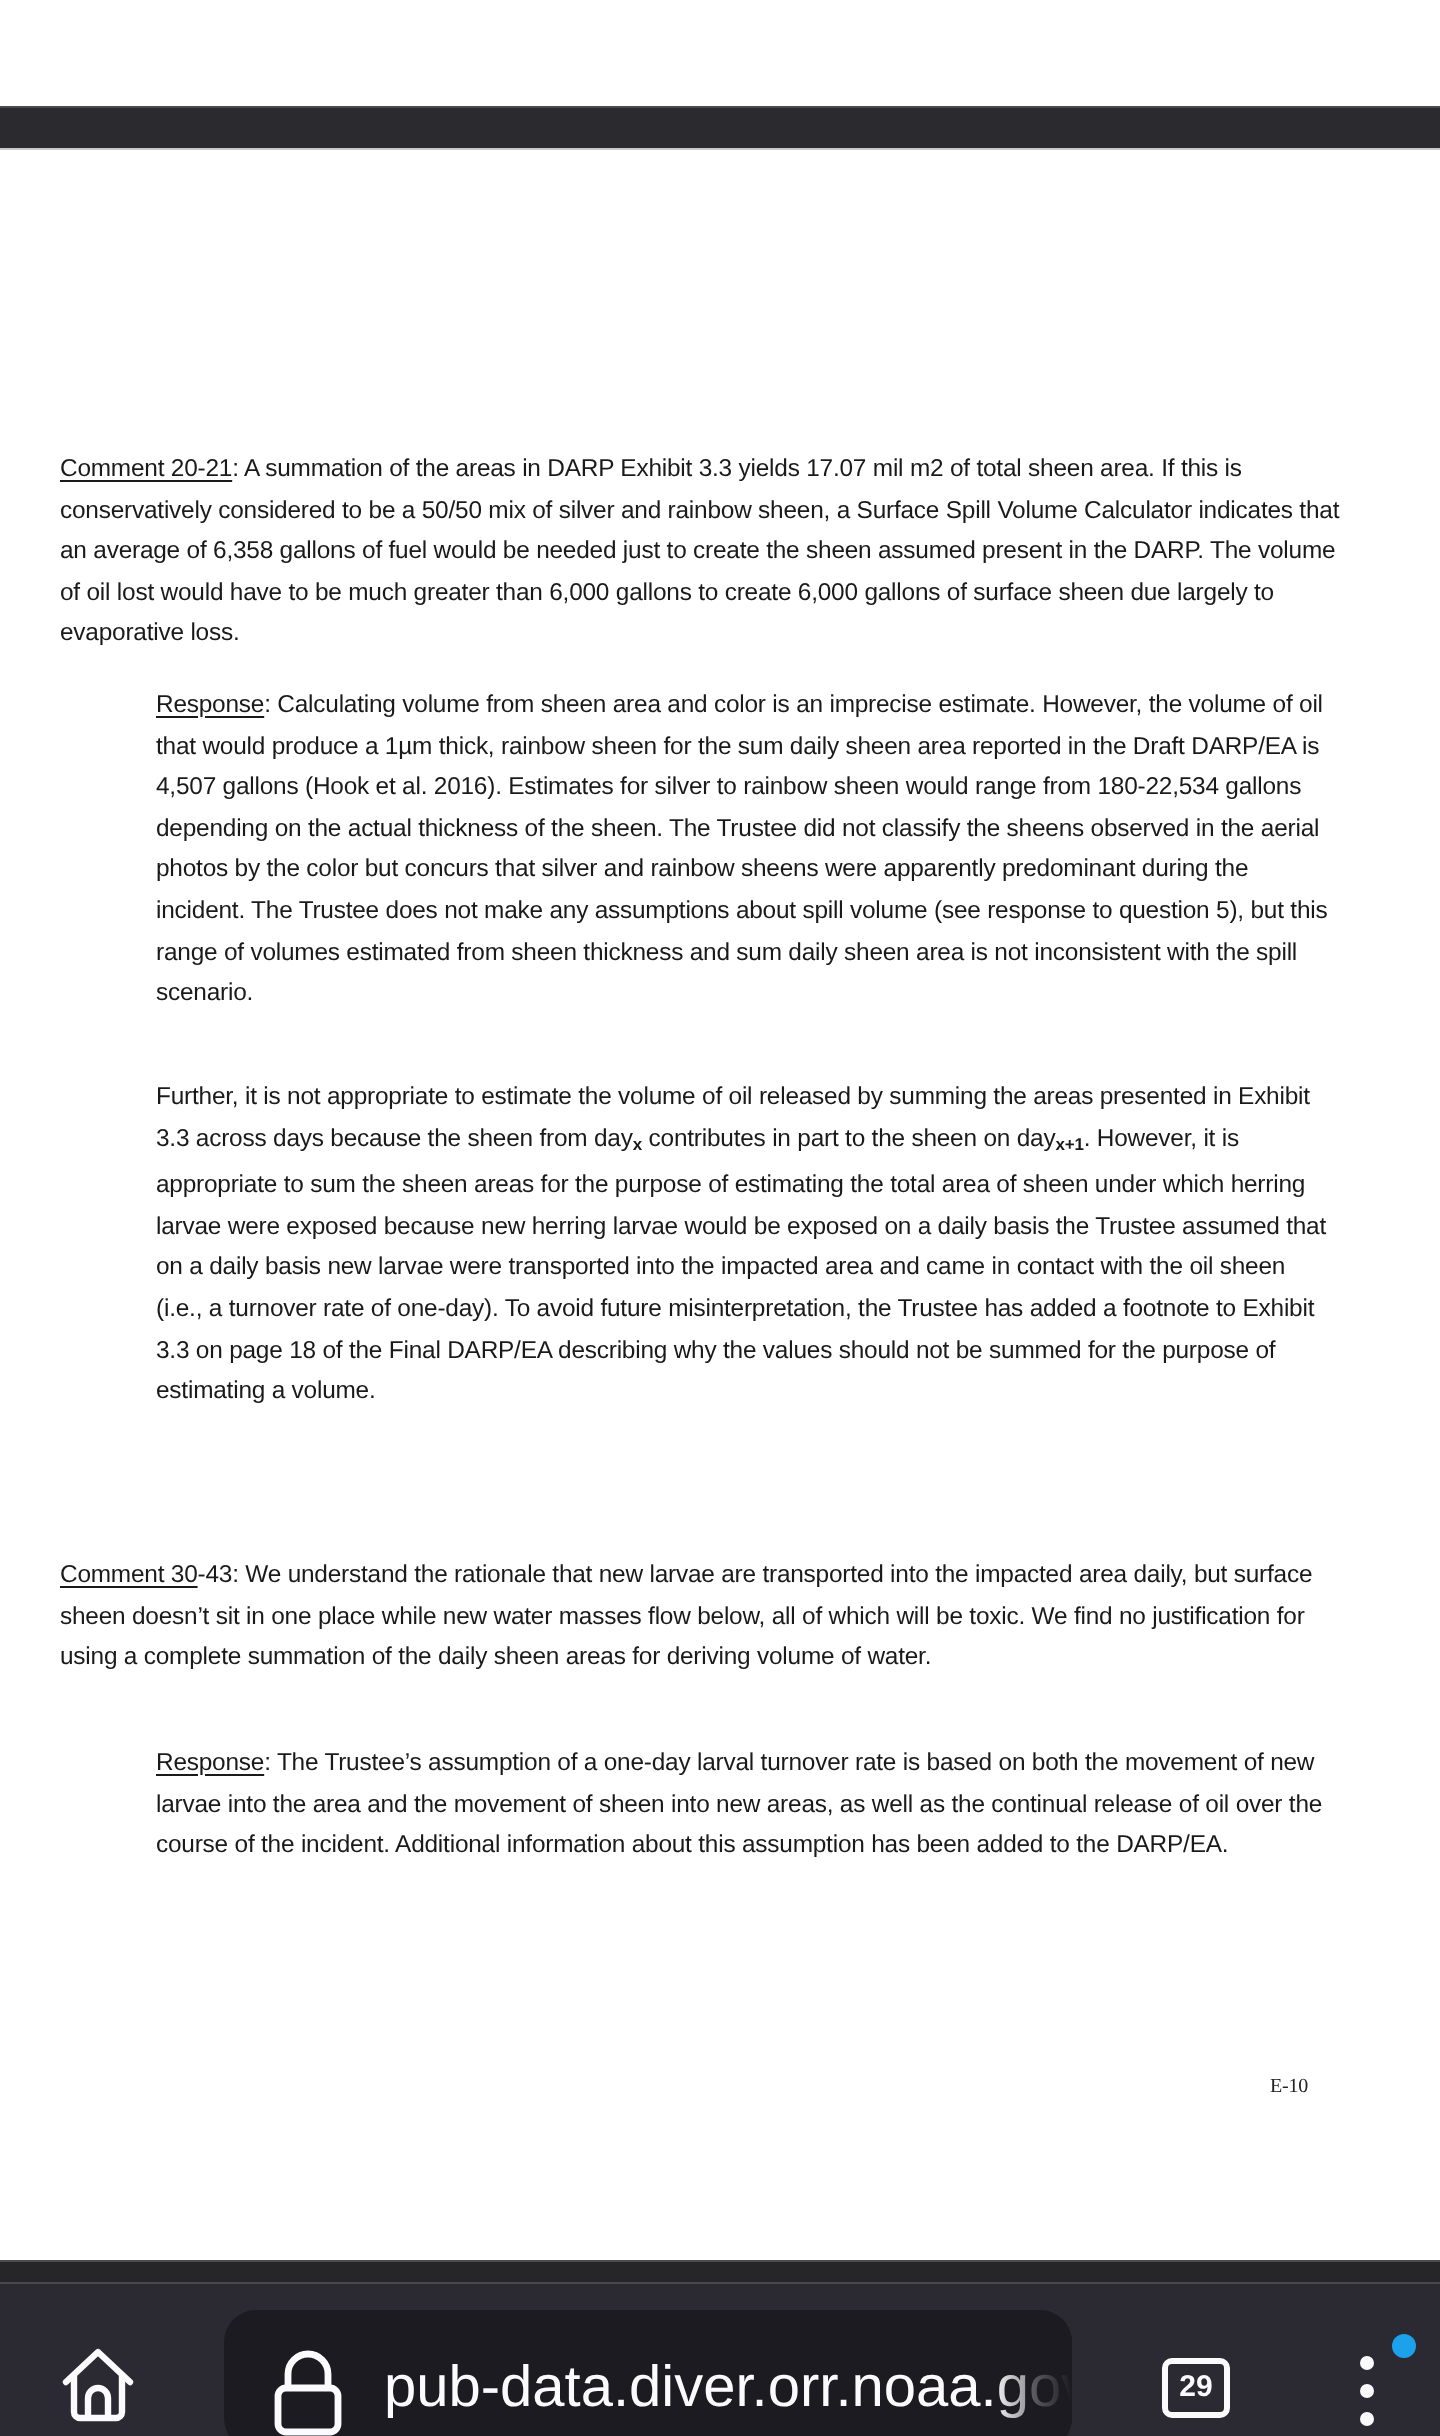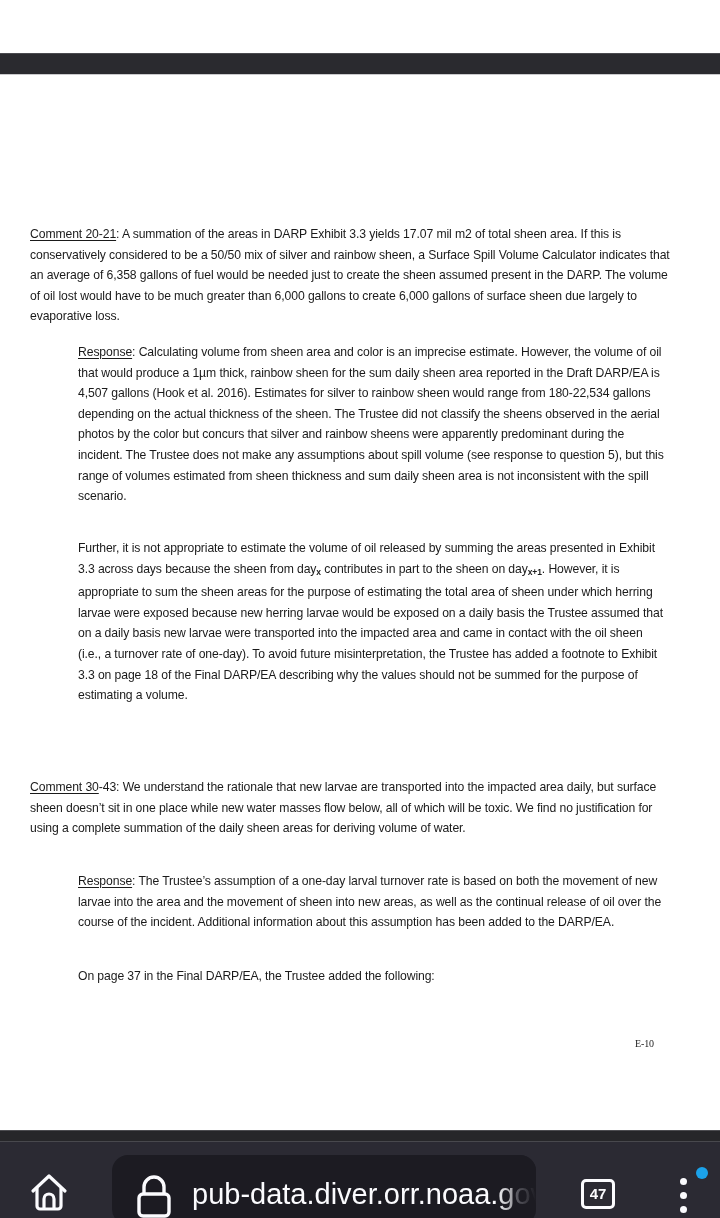--- a/index.html
+++ b/index.html
@@ -147,21 +147,20 @@
   <p class="para p-c1"><span class="u">Comment 20-21</span><span>: A summation of the areas in DARP Exhibit 3.3 yields 17.07 mil m2 of total sheen area. If this is conservatively considered to be a 50/50 mix of silver and rainbow sheen, a Surface Spill Volume Calculator indicates that an average of 6,358 gallons of fuel would be needed just to create the sheen assumed present in the DARP. The volume of oil lost would have to be much greater than 6,000 gallons to create 6,000 gallons of surface sheen due largely to evaporative loss.</span></p>
 
   <p class="para p-r1"><span class="u">Response</span><span>: Calculating volume from sheen area and color is an imprecise estimate. However, the volume of oil that would produce a 1µm thick, rainbow sheen for the sum daily sheen area reported in the Draft DARP/EA is 4,507 gallons (Hook et al. 2016). Estimates for silver to rainbow sheen would range from 180-22,534 gallons depending on the actual thickness of the sheen. The Trustee did not classify the sheens observed in the aerial photos by the color but concurs that silver and rainbow sheens were apparently predominant during the incident. The Trustee does not make any assumptions about spill volume (see response to question 5), but this range of volumes estimated from sheen thickness and sum daily sheen area is not inconsistent with the spill scenario.</span></p>
 
   <p class="para p-r1b"><span>Further, it is not appropriate to estimate the volume of oil released by summing the areas presented in Exhibit 3.3 across days because the sheen from day</span><span class="sub">x</span><span> contributes in part to the sheen on day</span><span class="sub">x+1</span><span>. However, it is appropriate to sum the sheen areas for the purpose of estimating the total area of sheen under which herring larvae were exposed because new herring larvae would be exposed on a daily basis the Trustee assumed that on a daily basis new larvae were transported into the impacted area and came in contact with the oil sheen (i.e., a turnover rate of one-day). To avoid future misinterpretation, the Trustee has added a footnote to Exhibit 3.3 on page 18 of the Final DARP/EA describing why the values should not be summed for the purpose of estimating a volume.</span></p>
 
   <p class="para p-c2"><span class="u">Comment 30</span><span>-43</span><span>: We understand the rationale that new larvae are transported into the impacted area daily, but surface sheen doesn’t sit in one place while new water masses flow below, all of which will be toxic. We find no justification for using a complete summation of the daily sheen areas for deriving volume of water.</span></p>
 
   <p class="para p-r2"><span class="u">Response</span><span>: The Trustee’s assumption of a one-day larval turnover rate is based on both the movement of new larvae into the area and the movement of sheen into new areas, as well as the continual release of oil over the course of the incident. Additional information about this assumption has been added to the DARP/EA.</span></p>
 
-  <p class="para p-r2b">On page 37 in the Final DARP/EA, the Trustee added the following:</p>
 
   <div class="page-num">E-10</div>
 </div>
 
 <div class="bottom-strip"></div>
 
 <div class="nav-bar">
   <div class="home-btn">
     <svg width="42" height="40" viewBox="0 0 42 40">
       <path d="M5 19 L21 4 L37 19" fill="none" stroke="#fbfbfe" stroke-width="3.2" stroke-linecap="round" stroke-linejoin="round"></path>
@@ -172,21 +171,21 @@
 
   <div class="url-pill">
     <svg class="lock-icon" viewBox="0 0 36 44">
       <path d="M8 20 V13 a10 10 0 0 1 20 0 V20" fill="none" stroke="#fbfbfe" stroke-width="3.4"></path>
       <rect x="3" y="20" width="30" height="22" rx="4" fill="none" stroke="#fbfbfe" stroke-width="3.4"></rect>
     </svg>
     <div class="url-text"><span>pub-data.diver.orr.noaa.g</span><span class="dim">ov</span></div>
     <div class="url-fade"></div>
   </div>
 
-  <div class="tabs-btn">47</div>
+  <div class="tabs-btn">29</div>
 
   <div class="menu-btn">
     <span class="menu-dot" style="top:8px"></span>
     <span class="menu-dot" style="top:22px"></span>
     <span class="menu-dot" style="top:36px"></span>
     <span class="notif-dot"></span>
   </div>
 </div>
 
 </body></html>

